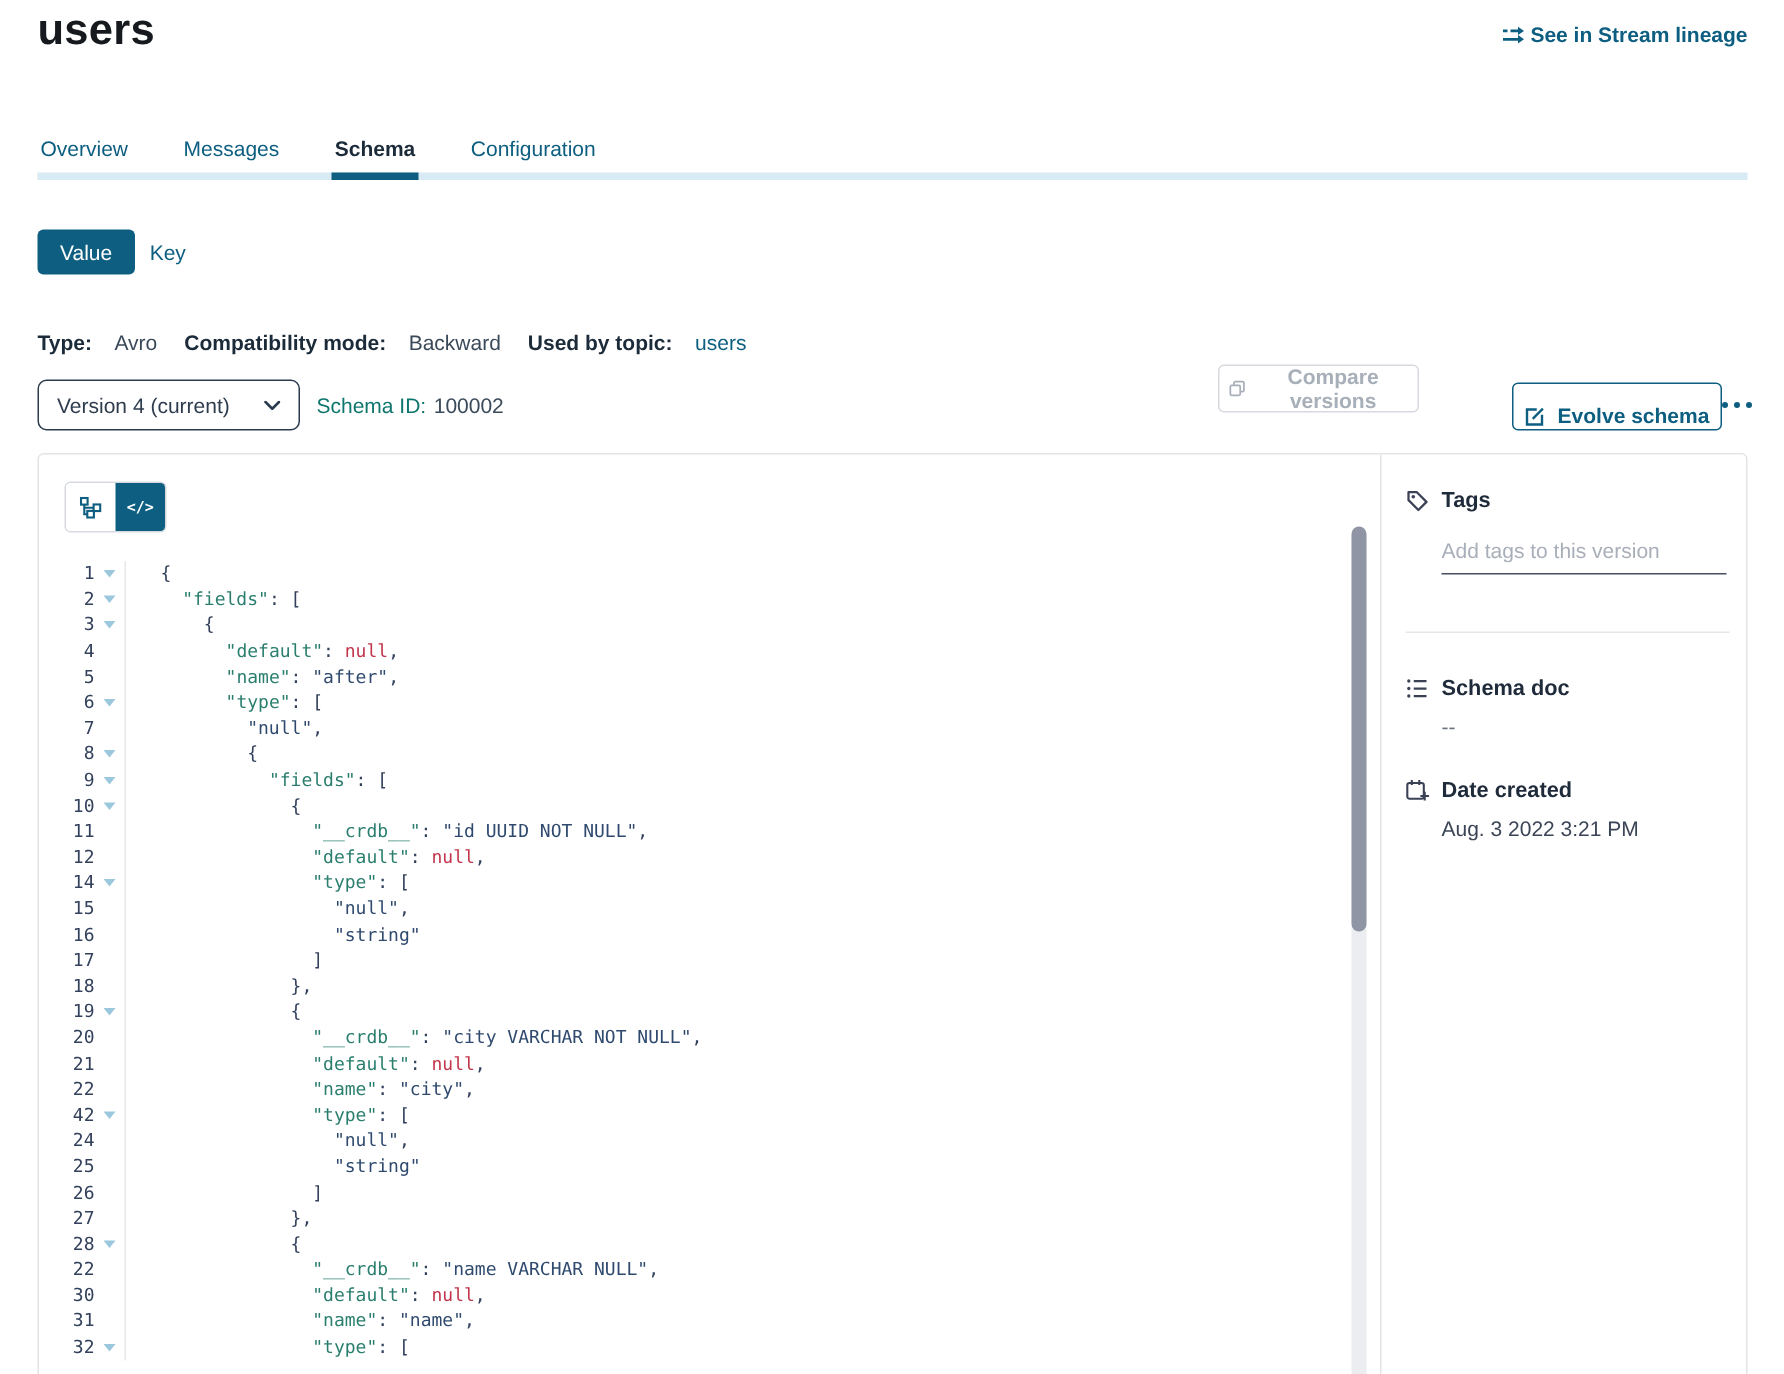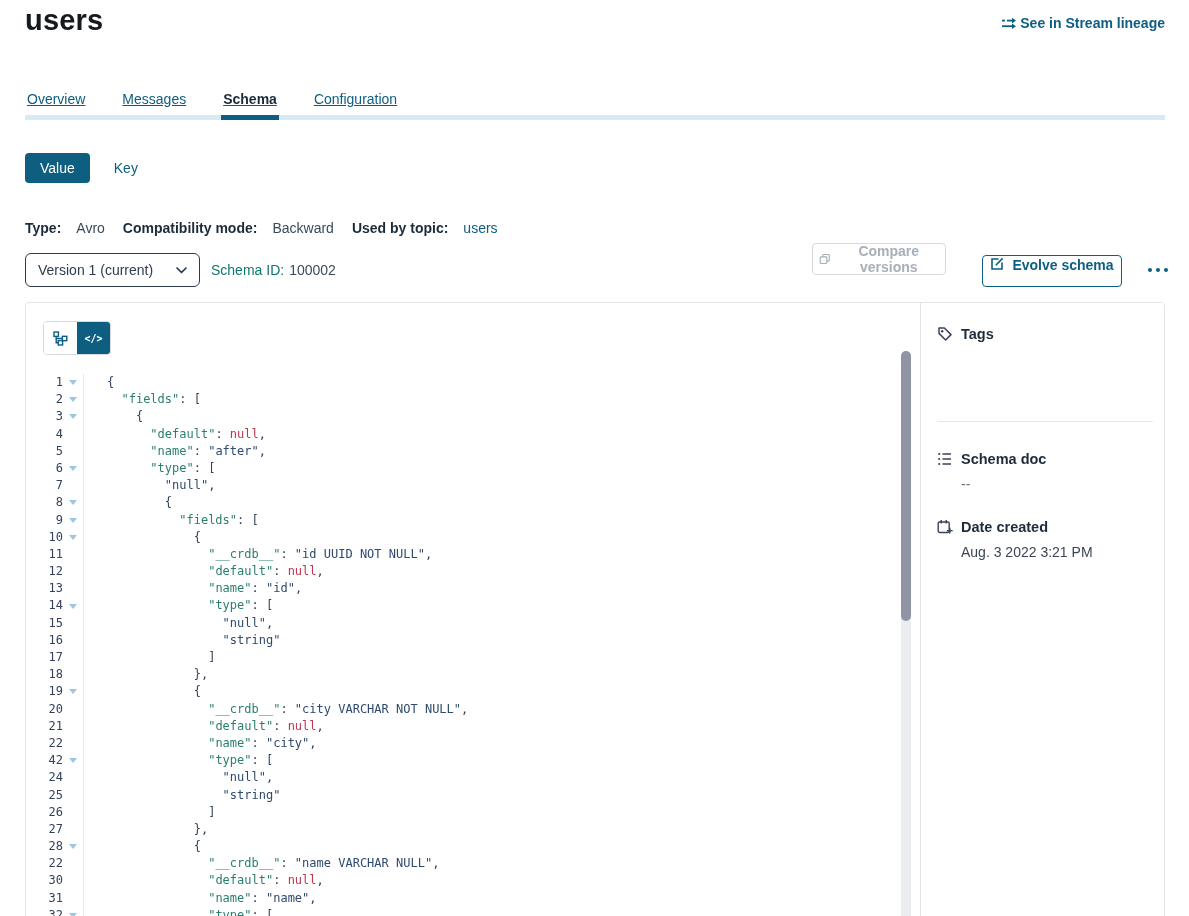--- a/index.html
+++ b/index.html
@@ -15,26 +15,26 @@
     position:absolute;left:25px;top:4px;margin:0;
     font-size:29px;font-weight:700;letter-spacing:.2px;color:#16191D;
   }
   .lineage-link{
     position:absolute;top:15px;right:24px;display:flex;align-items:center;gap:2px;
     color:#0D5E80;font-size:14px;font-weight:700;cursor:pointer;text-decoration:none;
   }
   
   .tabs{position:absolute;left:25px;right:24px;top:90px;height:30px;}
   .tabs-track{position:absolute;left:0;right:0;bottom:0;height:5px;background:#D8EAF3;}
-  .tabs-row{display:flex;gap:33px;position:relative;height:100%;text-decoration:underline;}
+  .tabs-row{display:flex;gap:33px;position:relative;height:100%;}
   .tab{position:relative;font-size:14px;font-weight:500;color:#0D5E80;cursor:pointer;padding:1px 2px 0 2px;}
   .tab.active{color:#1C2B3A;font-weight:700;}
   .tab.active::after{content:"";position:absolute;left:0;right:0;bottom:0;height:5px;background:#0D5E80;z-index:1;}
   
-  .vk{position:absolute;left:25px;top:153px;display:flex;align-items:center;gap:24px;}
+  .vk{position:absolute;left:25px;top:153px;display:flex;align-items:center;gap:10px;}
   .btn-value{
     background:#0D5E80;color:#fff;border:none;border-radius:4px;
     font-family:inherit;font-size:14px;padding:7px 15px;cursor:pointer;
   }
   .btn-key{
     background:none;border:none;color:#0D5E80;font-family:inherit;font-size:14px;cursor:pointer;padding:0;
   }
   
   .meta{position:absolute;left:25px;top:220px;display:flex;gap:18px;font-size:14px;}
   .meta-item{display:flex;gap:15px;align-items:baseline;}
@@ -50,24 +50,24 @@
   }
   .schema-id{position:absolute;left:211px;top:262px;font-size:14px;}
   .schema-id b{font-weight:400;color:#0f766e;margin-right:5px;}
   .btn-compare{
     position:absolute;left:812px;top:243px;width:134px;height:32px;box-sizing:border-box;
     background:#fff;border:1px solid #D6DADF;border-radius:4px;
     color:#A7AFB9;font-family:inherit;font-size:14px;font-weight:700;
     display:flex;align-items:center;justify-content:center;gap:8px;cursor:default;
   }
   .btn-evolve{
-    position:absolute;left:982px;top:255px;width:140px;height:32px;box-sizing:border-box;
+    position:absolute;left:1008px;top:255px;width:140px;height:32px;box-sizing:border-box;
     background:#fff;border:1px solid #0D5E80;border-radius:4px;
     color:#0D5E80;font-family:inherit;font-size:14px;font-weight:700;
-    display:flex;align-items:flex-start;justify-content:center;gap:8px;cursor:pointer;
+    display:flex;align-items:flex-end;justify-content:center;gap:8px;cursor:pointer;
   }
   .btn-more{
     position:absolute;left:1146px;top:262px;height:16px;display:flex;align-items:center;gap:4px;
     background:none;border:none;cursor:pointer;padding:2px;
   }
   .btn-more i{width:4px;height:4px;border-radius:50%;background:#0D5E80;display:block;}
   
   .panel{
     position:absolute;left:25px;top:302px;width:1140px;height:640px;box-sizing:border-box;
     border:1px solid #E2E4E8;border-radius:4px;background:#fff;overflow:hidden;
@@ -154,21 +154,21 @@
       <span class="meta-label">Compatibility mode:</span>
       <span class="meta-value">Backward</span>
     </div>
     <div class="meta-item">
       <span class="meta-label">Used by topic:</span>
       <span class="meta-value link">users</span>
     </div>
   </div>
 
 <div class="version-select">
-  <span>Version 1 (current)</span>
+  <span>Version 4 (current)</span>
   <svg width="11" height="7" viewBox="0 0 11 7">
     <polyline points="1,1 5.5,5.5 10,1" fill="none" stroke="#2B3B4E" stroke-width="1.7" stroke-linecap="round" stroke-linejoin="round"></polyline>
   </svg>
 </div>
 
 <div class="schema-id">
   <b>Schema ID:</b><span>100002</span>
 </div>
 
 <button class="btn-compare">
@@ -281,25 +281,20 @@
         <span class="ln">11</span>
         <span class="foldcol"></span>
         <span class="code"><span class="tok-p">              </span><span class="tok-k">"__crdb__"</span><span class="tok-p">: </span><span class="tok-s">"id UUID NOT NULL"</span><span class="tok-p">,</span></span>
       </div>
       <div class="code-row">
         <span class="ln">12</span>
         <span class="foldcol"></span>
         <span class="code"><span class="tok-p">              </span><span class="tok-k">"default"</span><span class="tok-p">: </span><span class="tok-n">null</span><span class="tok-p">,</span></span>
       </div>
       <div class="code-row">
-        <span class="ln">13</span>
-        <span class="foldcol"></span>
-        <span class="code"><span class="tok-p">              </span><span class="tok-k">"name"</span><span class="tok-p">: </span><span class="tok-s">"id"</span><span class="tok-p">,</span></span>
-      </div>
-      <div class="code-row">
         <span class="ln">14</span>
         <span class="foldcol">
           <span class="tri"></span>
         </span>
         <span class="code"><span class="tok-p">              </span><span class="tok-k">"type"</span><span class="tok-p">: [</span></span>
       </div>
       <div class="code-row">
         <span class="ln">15</span>
         <span class="foldcol"></span>
         <span class="code"><span class="tok-p">                </span><span class="tok-s">"null"</span><span class="tok-p">,</span></span>
@@ -405,20 +400,21 @@
 
   <div class="side">
 
     <div class="side-head tags-head">
       <svg width="16" height="16" viewBox="0 0 16 16">
         <path d="M2 2 H7.4 L14 8.6 L8.6 14 L2 7.4 Z" fill="none" stroke="#3B4256" stroke-width="1.5" stroke-linejoin="round"></path>
         <circle cx="5.2" cy="5.2" r="1.2" fill="#3B4256"></circle>
       </svg>
       <span>Tags</span>
     </div>
+    <input class="tags-input" type="text" placeholder="Add tags to this version" style="">
     <div class="side-divider"></div>
 
     <div class="side-head doc-head">
       <svg width="16" height="16" viewBox="0 0 16 16">
         <g stroke="#3B4256" stroke-width="1.5">
           <path d="M5.5 3 H14"></path>
             <path d="M5.5 8 H14"></path>
             <path d="M5.5 13 H14"></path>
         </g>
         <circle cx="2.2" cy="3" r="1.1" fill="#3B4256"></circle>

